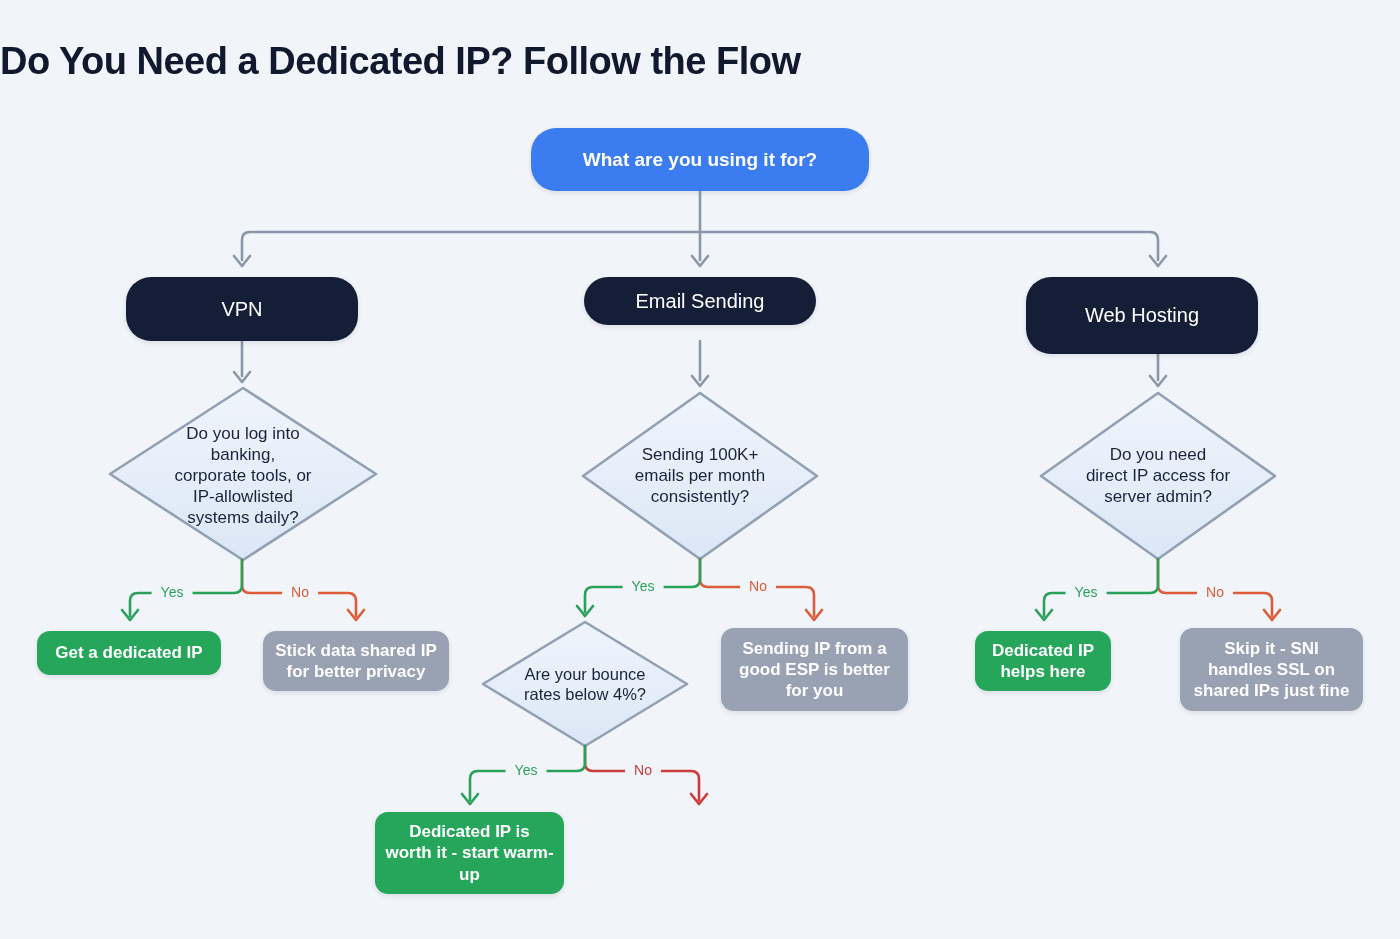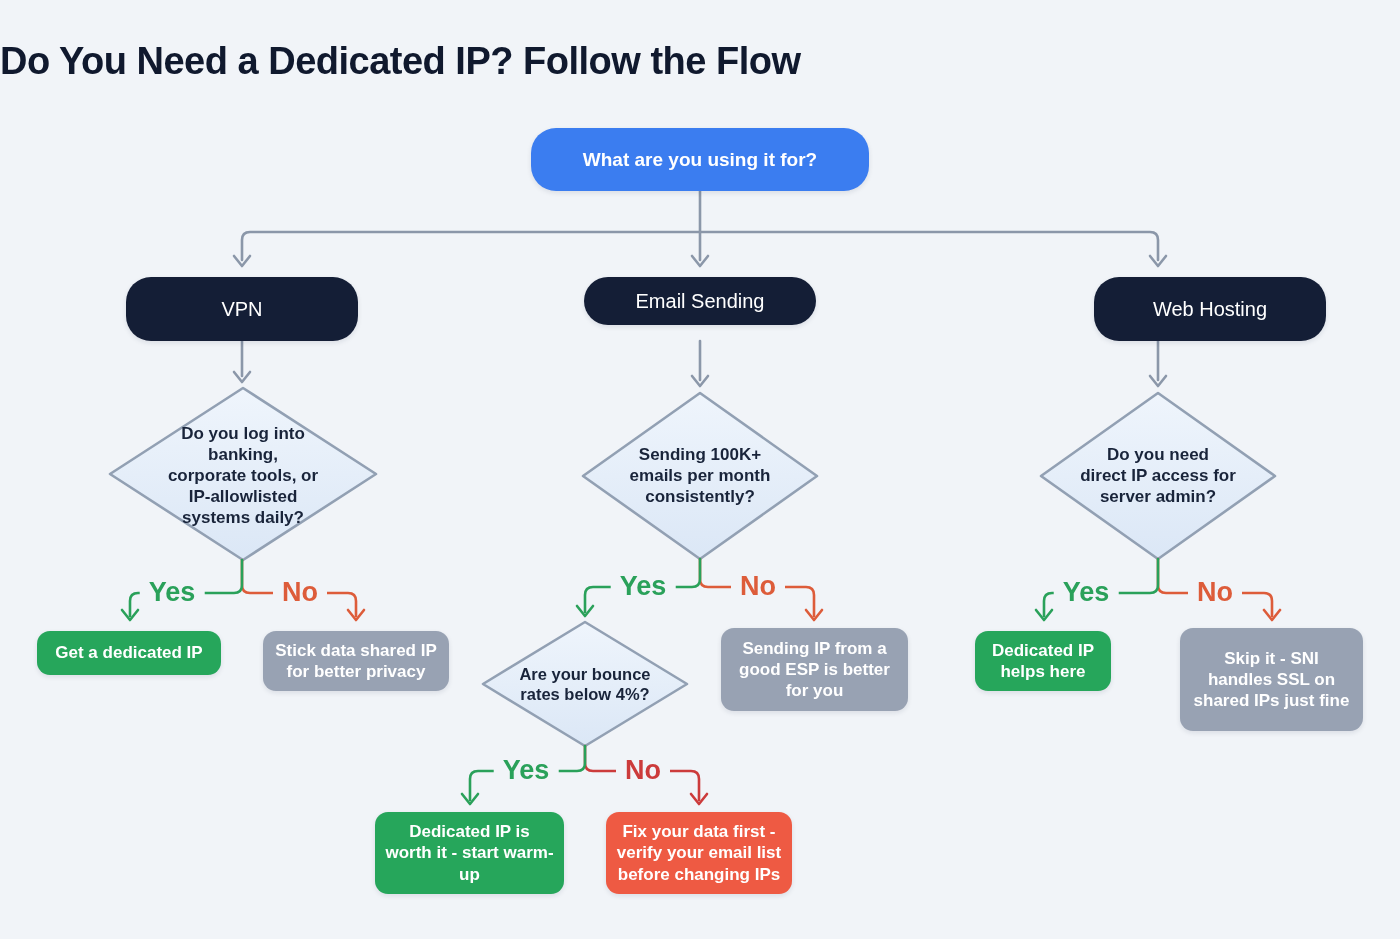--- a/index.html
+++ b/index.html
@@ -18,23 +18,23 @@
   .node{position:absolute;display:flex;align-items:center;justify-content:center;
     text-align:center;color:#fff;border-radius:25px;line-height:1.25;
     box-shadow:0 2px 5px rgba(20,30,58,.10)}
   .root{background:var(--root-blue);font-size:19px;font-weight:600}
   .navy{background:var(--branch-navy);font-size:20px;font-weight:500}
   .result{font-size:17px;font-weight:600;padding:6px 10px;border-radius:13px}
   .green{background:var(--result-green)}
   .gray{background:var(--result-gray)}
   .red{background:var(--result-red)}
   .dtext{position:absolute;transform:translate(-50%,-50%);text-align:center;
-    white-space:pre-line;color:var(--diamond-ink);font-size:17px;font-weight:700;line-height:1.24}
+    white-space:pre-line;color:var(--diamond-ink);font-size:17px;font-weight:400;line-height:1.24}
   .edge-label{position:absolute;transform:translate(-50%,-50%);padding:0 9px;
-    background:var(--background);font-size:27px;font-weight:700;line-height:1}
+    background:var(--background);font-size:14px;font-weight:400;line-height:1}
   .yes{color:var(--yes-green)}
   .no-o{color:var(--no-orange)}
   .no-r{color:var(--no-red)}
   path,polyline{fill:none;stroke-width:2.6px;stroke-linecap:round;stroke-linejoin:round}
   .wire-gray{stroke:var(--connector-gray)}
   .wire-green{stroke:var(--yes-green)}
   .wire-orange{stroke:var(--no-orange)}
   .wire-red{stroke:var(--no-red)}
   .diamond{fill:url(#diamondGrad);stroke:var(--diamond-border);stroke-width:2.6px;stroke-linejoin:round}
 </style>
@@ -91,21 +91,21 @@
     <path class="wire-red" d="M585 746 V763 Q585 771 593 771 H691 Q699 771 699 779 V800"></path>
     <polyline class="wire-red" points="691,794 699,804 707,794"></polyline>
     <path class="wire-green" d="M585 746 V763 Q585 771 577 771 H478 Q470 771 470 779 V800"></path>
     <polyline class="wire-green" points="462,794 470,804 478,794"></polyline>
   </svg>
 
   <div class="node root" style="left:531px;top:128px;width:338px;height:63px">What are you using it for?</div>
 
   <div class="node navy" style="left:126px;top:277px;width:232px;height:64px">VPN</div>
   <div class="node navy" style="left:584px;top:277px;width:232px;height:48px">Email Sending</div>
-  <div class="node navy" style="left:1094px;top:277px;width:232px;height:64px">Web Hosting</div>
+  <div class="node navy" style="left:1026px;top:277px;width:232px;height:77px">Web Hosting</div>
 
   <div class="dtext" style="left:243px;top:476px;width:210px">Do you log into
 banking,
 corporate tools, or
 IP-allowlisted
 systems daily?</div>
   <div class="dtext" style="left:700px;top:476px;width:210px">Sending 100K+
 emails per month
 consistently?</div>
   <div class="dtext" style="left:1158px;top:476px;width:220px">Do you need
@@ -120,17 +120,16 @@
   <div class="edge-label no-o" style="left:758px;top:586px">No</div>
   <div class="edge-label yes" style="left:1086px;top:592px">Yes</div>
   <div class="edge-label no-o" style="left:1215px;top:592px">No</div>
   <div class="edge-label yes" style="left:526px;top:770px">Yes</div>
   <div class="edge-label no-r" style="left:643px;top:770px">No</div>
 
   <div class="node result green" style="left:37px;top:631px;width:184px;height:44px">Get a dedicated IP</div>
   <div class="node result gray" style="left:263px;top:631px;width:186px;height:60px">Stick data shared IP for better privacy</div>
   <div class="node result gray" style="left:721px;top:628px;width:187px;height:83px">Sending IP from a good ESP is better for you</div>
   <div class="node result green" style="left:975px;top:631px;width:136px;height:60px">Dedicated IP helps here</div>
-  <div class="node result gray" style="left:1180px;top:628px;width:183px;height:103px">Skip it - SNI handles SSL on shared IPs just fine</div>
+  <div class="node result gray" style="left:1180px;top:628px;width:183px;height:83px">Skip it - SNI handles SSL on shared IPs just fine</div>
   <div class="node result green" style="left:375px;top:812px;width:189px;height:82px">Dedicated IP is worth it - start warm-up</div>
-  <div class="node result red" style="left:606px;top:812px;width:186px;height:82px">Fix your data first - verify your email list before changing IPs</div>
 
 </div>
 
 </body></html>

